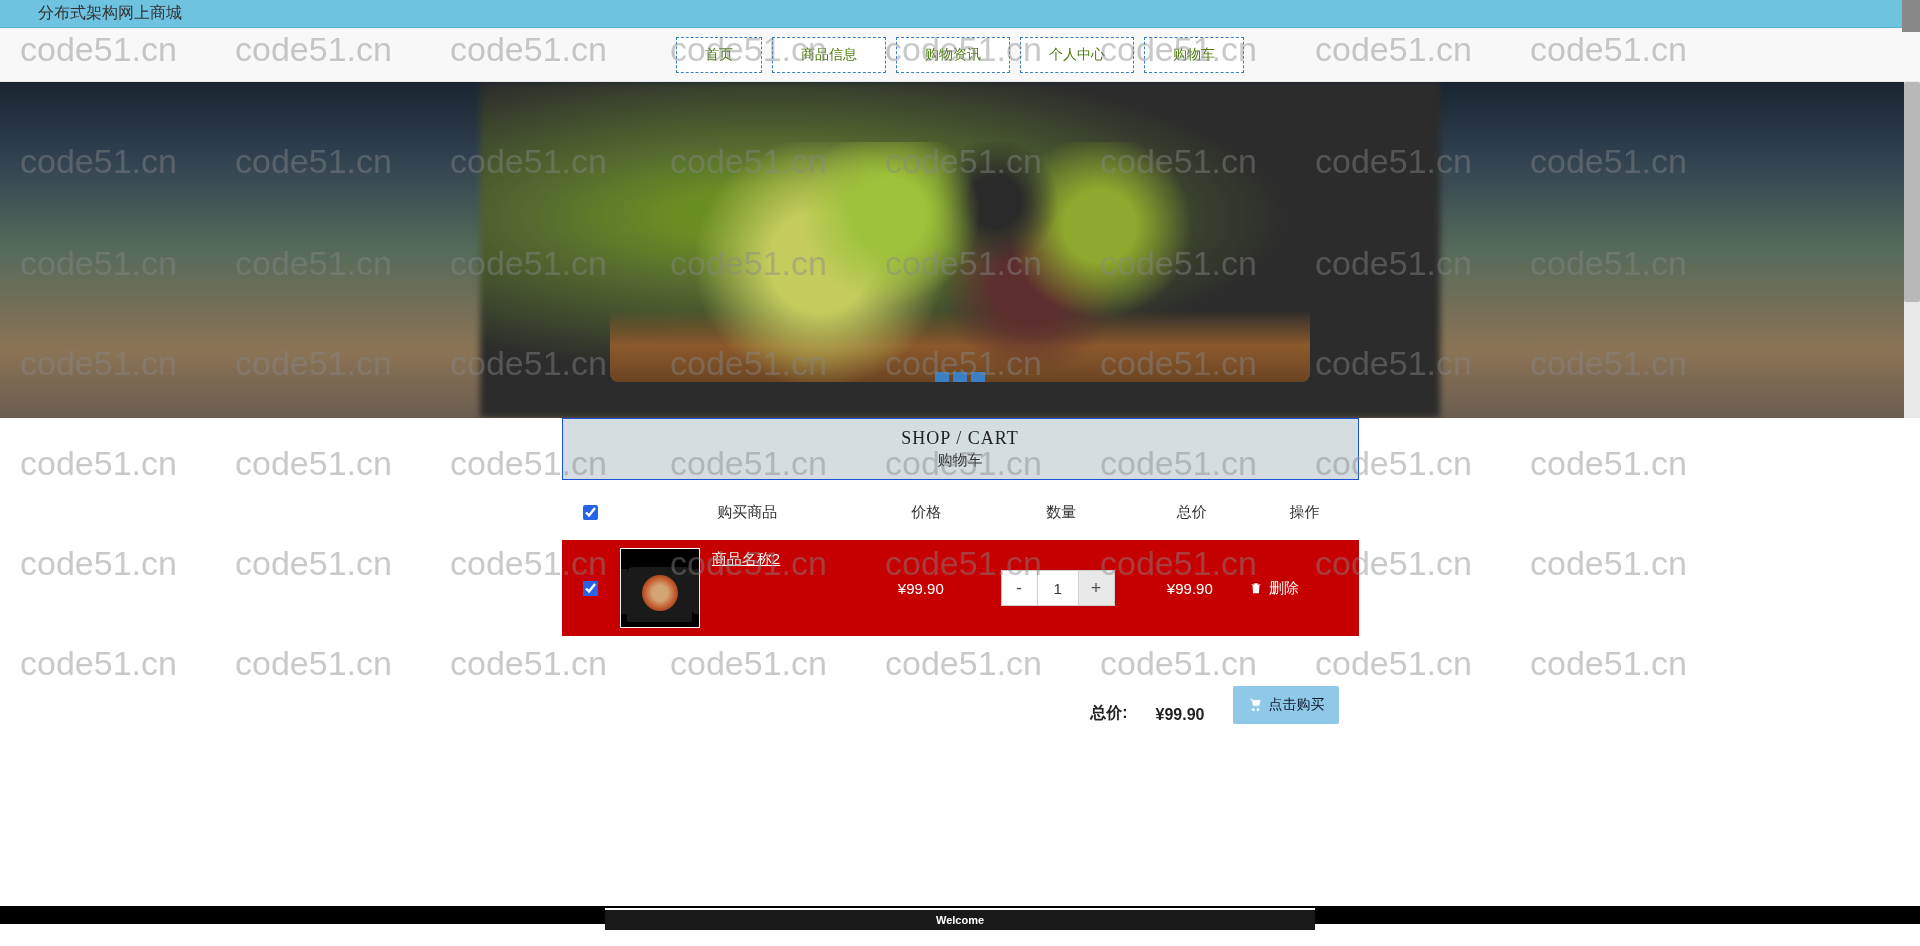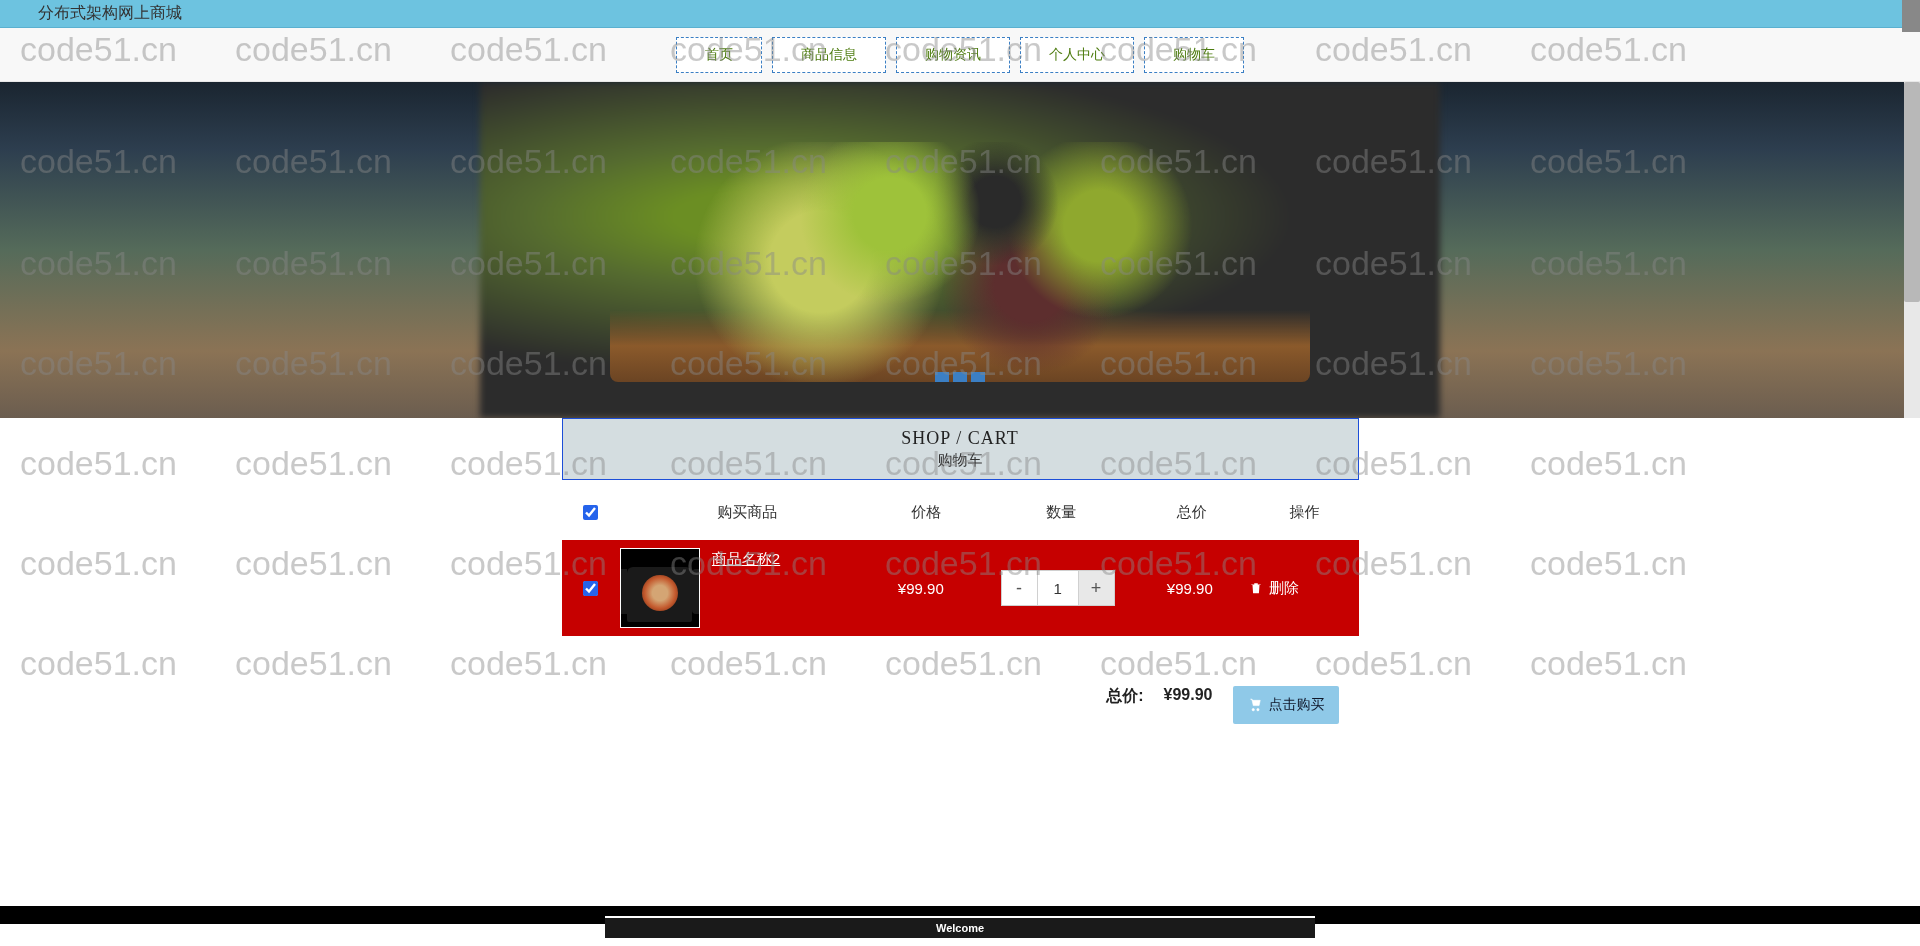--- a/index.html
+++ b/index.html
@@ -51,27 +51,27 @@
 .prod-shirt::after { content:''; position:absolute; left:-12px; top:2px; width:12px; height:45px; background:#1a1a1a; border-radius:4px 0 0 4px; box-shadow: 77px 0 0 #1a1a1a; }
 .prod-name { font-size: 15px; padding-top: 2px; text-decoration: underline; }
 
 .qty-box { display:flex; height: 36px; border: 1px solid #d0d0d0; }
 .qty-btn { width: 36px; background: #fff; color:#555; border:none; font-size:18px; cursor:pointer; border-right:1px solid #d0d0d0; }
 .qty-btn:last-child { border-right:none; border-left:1px solid #d0d0d0; background:#e8e8e8; position:relative; }
 .qty-input { width: 40px; border:none; text-align:center; font-size:15px; color:#333; outline:none; }
 
 input[type=checkbox] { width:15px; height:15px; accent-color:#2563eb; cursor:pointer; }
 
-.summary { display:flex; justify-content:flex-end; align-items:flex-start; gap:20px; margin-top: 50px; padding-right: 20px; }
+.summary { display:flex; justify-content:flex-end; align-items:flex-end; gap:28px; margin-top: 50px; padding-right: 20px; }
 .sum-label { font-size:16px; font-weight:bold; color:#222; }
 .sum-amount { font-size:16px; font-weight:bold; color:#222; }
 .buy-btn { background:#8fc9e8; color:#0f172a; border:none; padding: 10px 14px; font-size:14px; cursor:pointer; display:flex; align-items:center; gap:6px; border-radius:2px; }
 
 .footer-line { position:absolute; bottom:22px; left:0; width:100%; height:18px; background:#000; }
-.footer-inner { position:absolute; bottom:8px; left:50%; transform:translateX(-50%); width: 710px; height: 22px; background:#1a1a1a; border-top:2px solid #fff; color:#fff; font-size:11px; display:flex; align-items:center; justify-content:center; font-weight:bold; }
+.footer-inner { position:absolute; bottom:16px; left:50%; transform:translateX(-50%); width: 710px; height: 22px; background:#1a1a1a; border-top:2px solid #fff; color:#fff; font-size:11px; display:flex; align-items:center; justify-content:center; font-weight:bold; }
 
 svg { display:block; }
 </style>
 </head>
 <body>
 
 <div class="top-bar">
   <span class="top-bar-title">分布式架构网上商城</span>
   <div class="top-bar-scroll"></div>
 </div>

